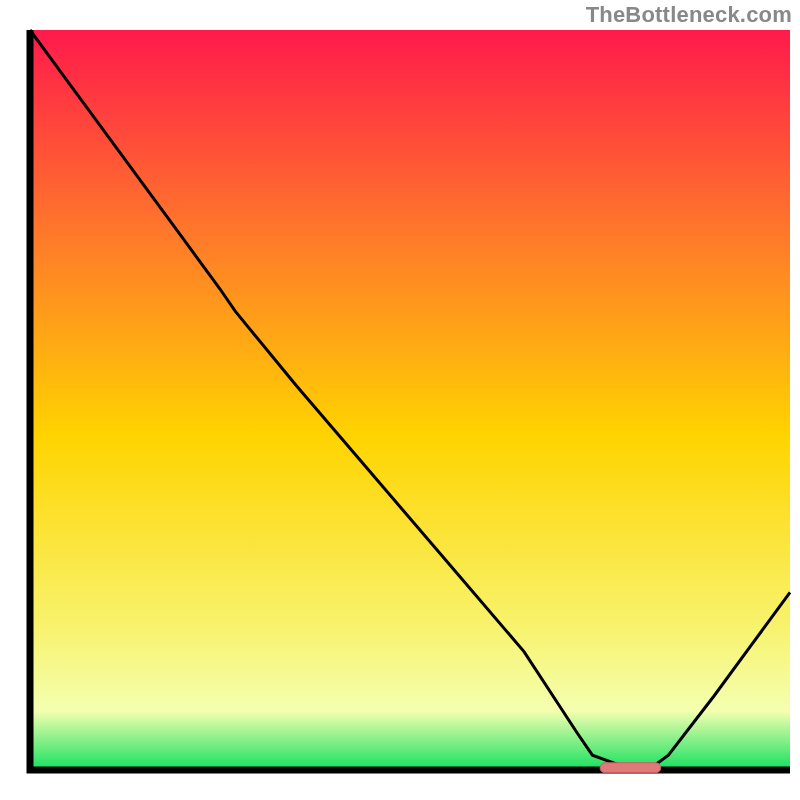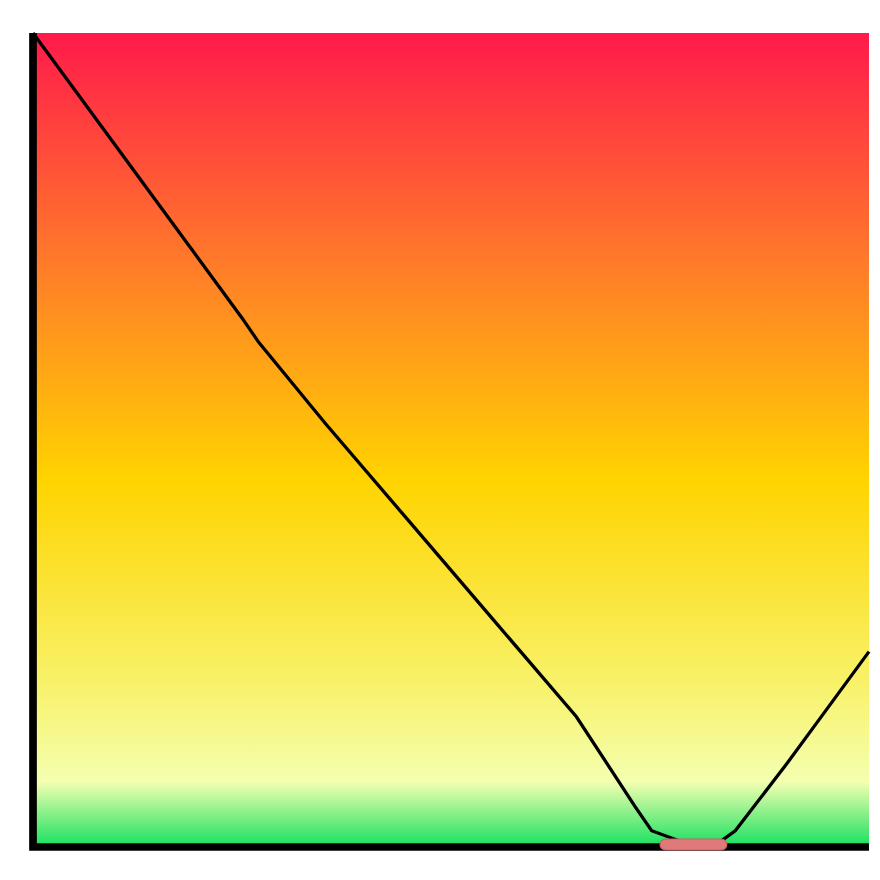--- a/index.html
+++ b/index.html
@@ -28,20 +28,21 @@
   svg.chart {
     position: absolute;
     left: 0;
     top: 0;
   }
 </style>
 </head>
 <body>
 <div class="wrap">
 
+<div class="watermark">TheBottleneck.com</div>
 
 <svg class="chart" width="800" height="800" viewBox="0 0 800 800">
   <defs>
     <linearGradient id="bg-grad" x1="0" y1="0" x2="0" y2="1">
       <stop offset="0%" stop-color="#ff1a4b"></stop>
       <stop offset="28%" stop-color="#ff7a2a"></stop>
       <stop offset="55%" stop-color="#ffd400"></stop>
       <stop offset="80%" stop-color="#f8f26a"></stop>
       <stop offset="92%" stop-color="#f4ffb0"></stop>
       <stop offset="100%" stop-color="#16e060"></stop>

